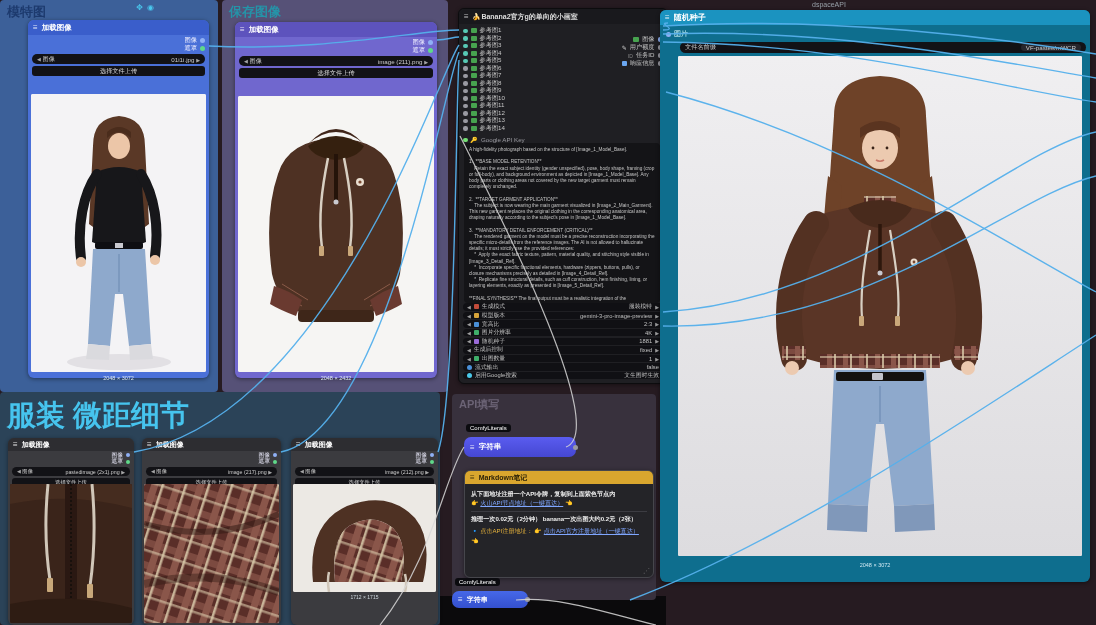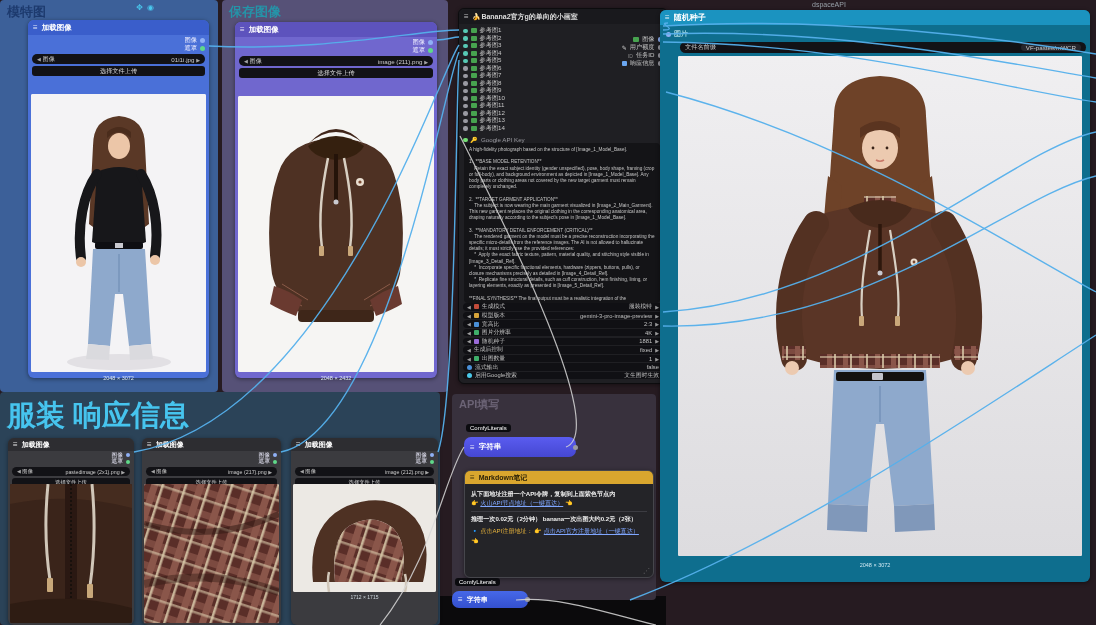--- a/index.html
+++ b/index.html
@@ -433,21 +433,21 @@
         <rect x="158" y="316" width="88" height="9" rx="2" fill="#14110e"></rect>
         <rect x="194" y="317" width="11" height="7" rx="1" fill="#c4c4ca"></rect>
         <path d="M202,330 L202,366" stroke="#7694ba" stroke-width="1.6"></path>
         <path d="M150,448 l40,2 l-1,26 l-40,-2 Z M256,448 l-40,2 l1,26 l40,-2 Z" fill="#8098ba"></path>
       </svg>
     </div>
     <div class="cap" style="top:552px;color:#cfe8f2;">2048 × 3072</div>
   </div>
 
   <div class="group" style="left:0;top:392px;width:440px;height:233px;background:#2b4358;">
-    <div class="group-title" style="color:#46c4ee;font-size:29px;top:4px;">服装 响应信息</div>
+    <div class="group-title" style="color:#46c4ee;font-size:29px;top:4px;">服装 微距细节</div>
   </div>
 
   <div class="node" style="left:8px;top:438px;width:126px;height:187px;background:#3b3b3f;">
     <div class="nheader" style="background:#2d2d31;height:13px;font-size:7px;">
       <span class="ham">≡</span>
         <span>加载图像</span>
     </div>
     <div class="slots">
       <div class="srow" style="font-size:5.8px;height:6.5px;">
           <span>图像</span>

